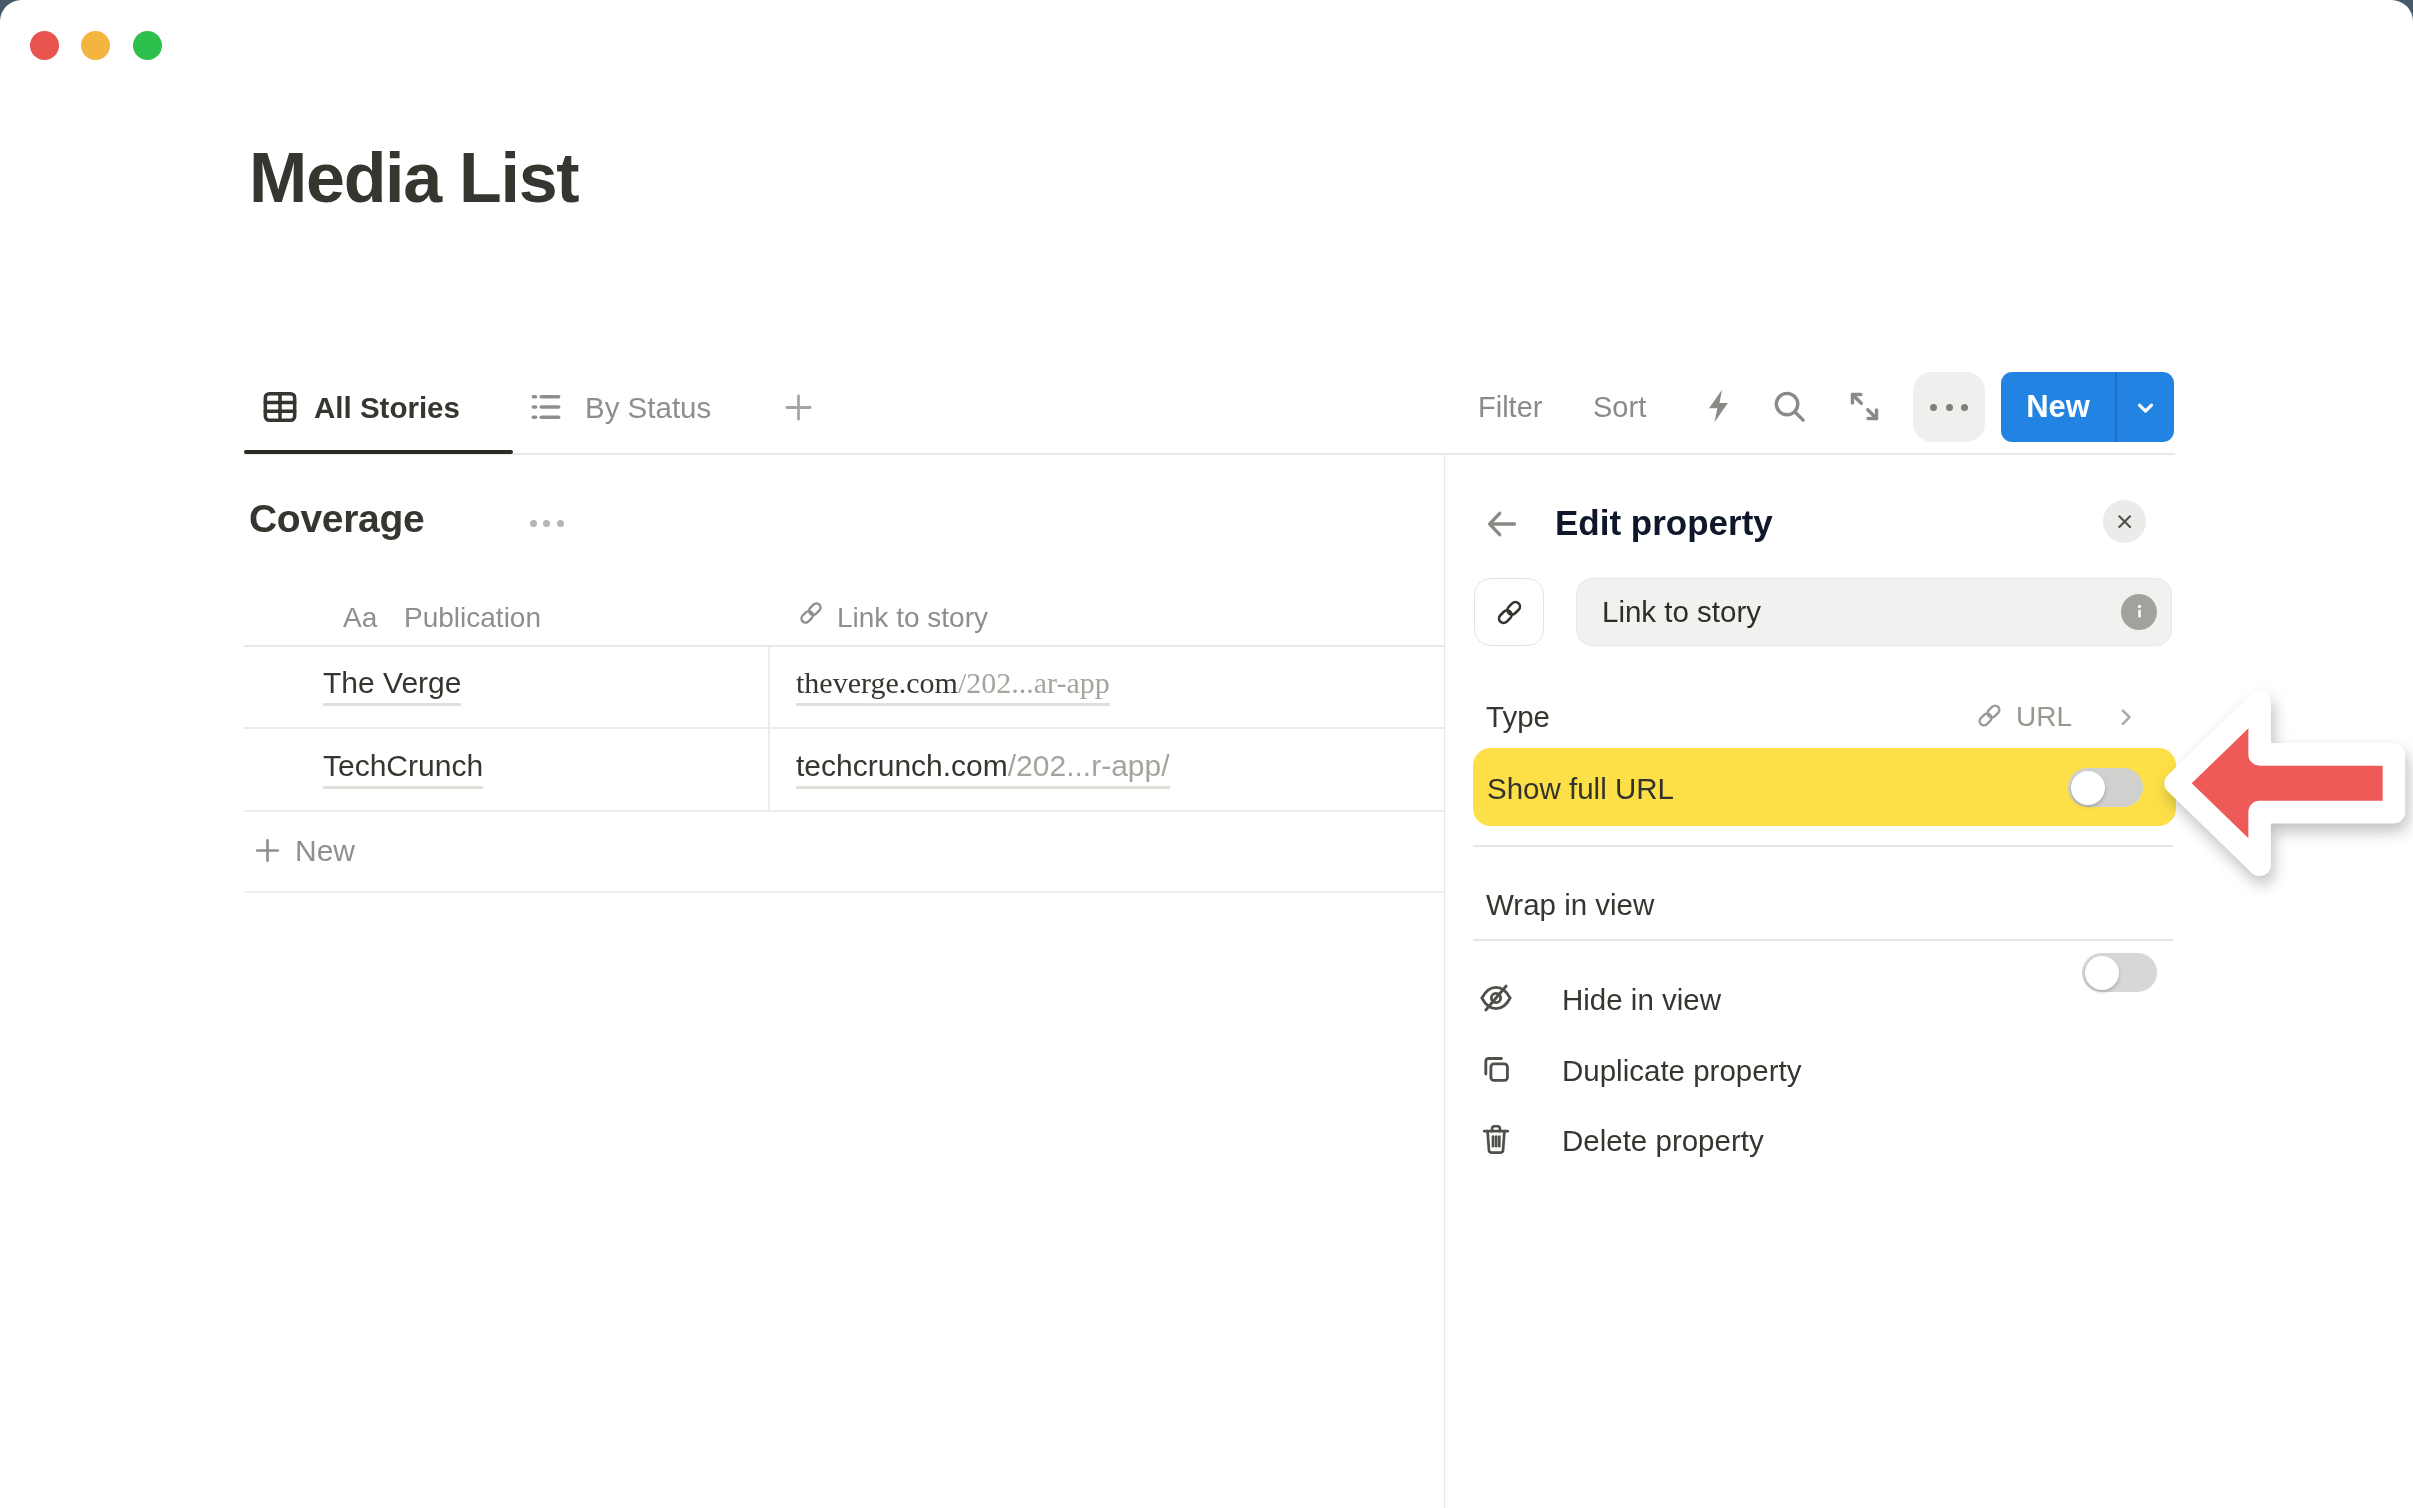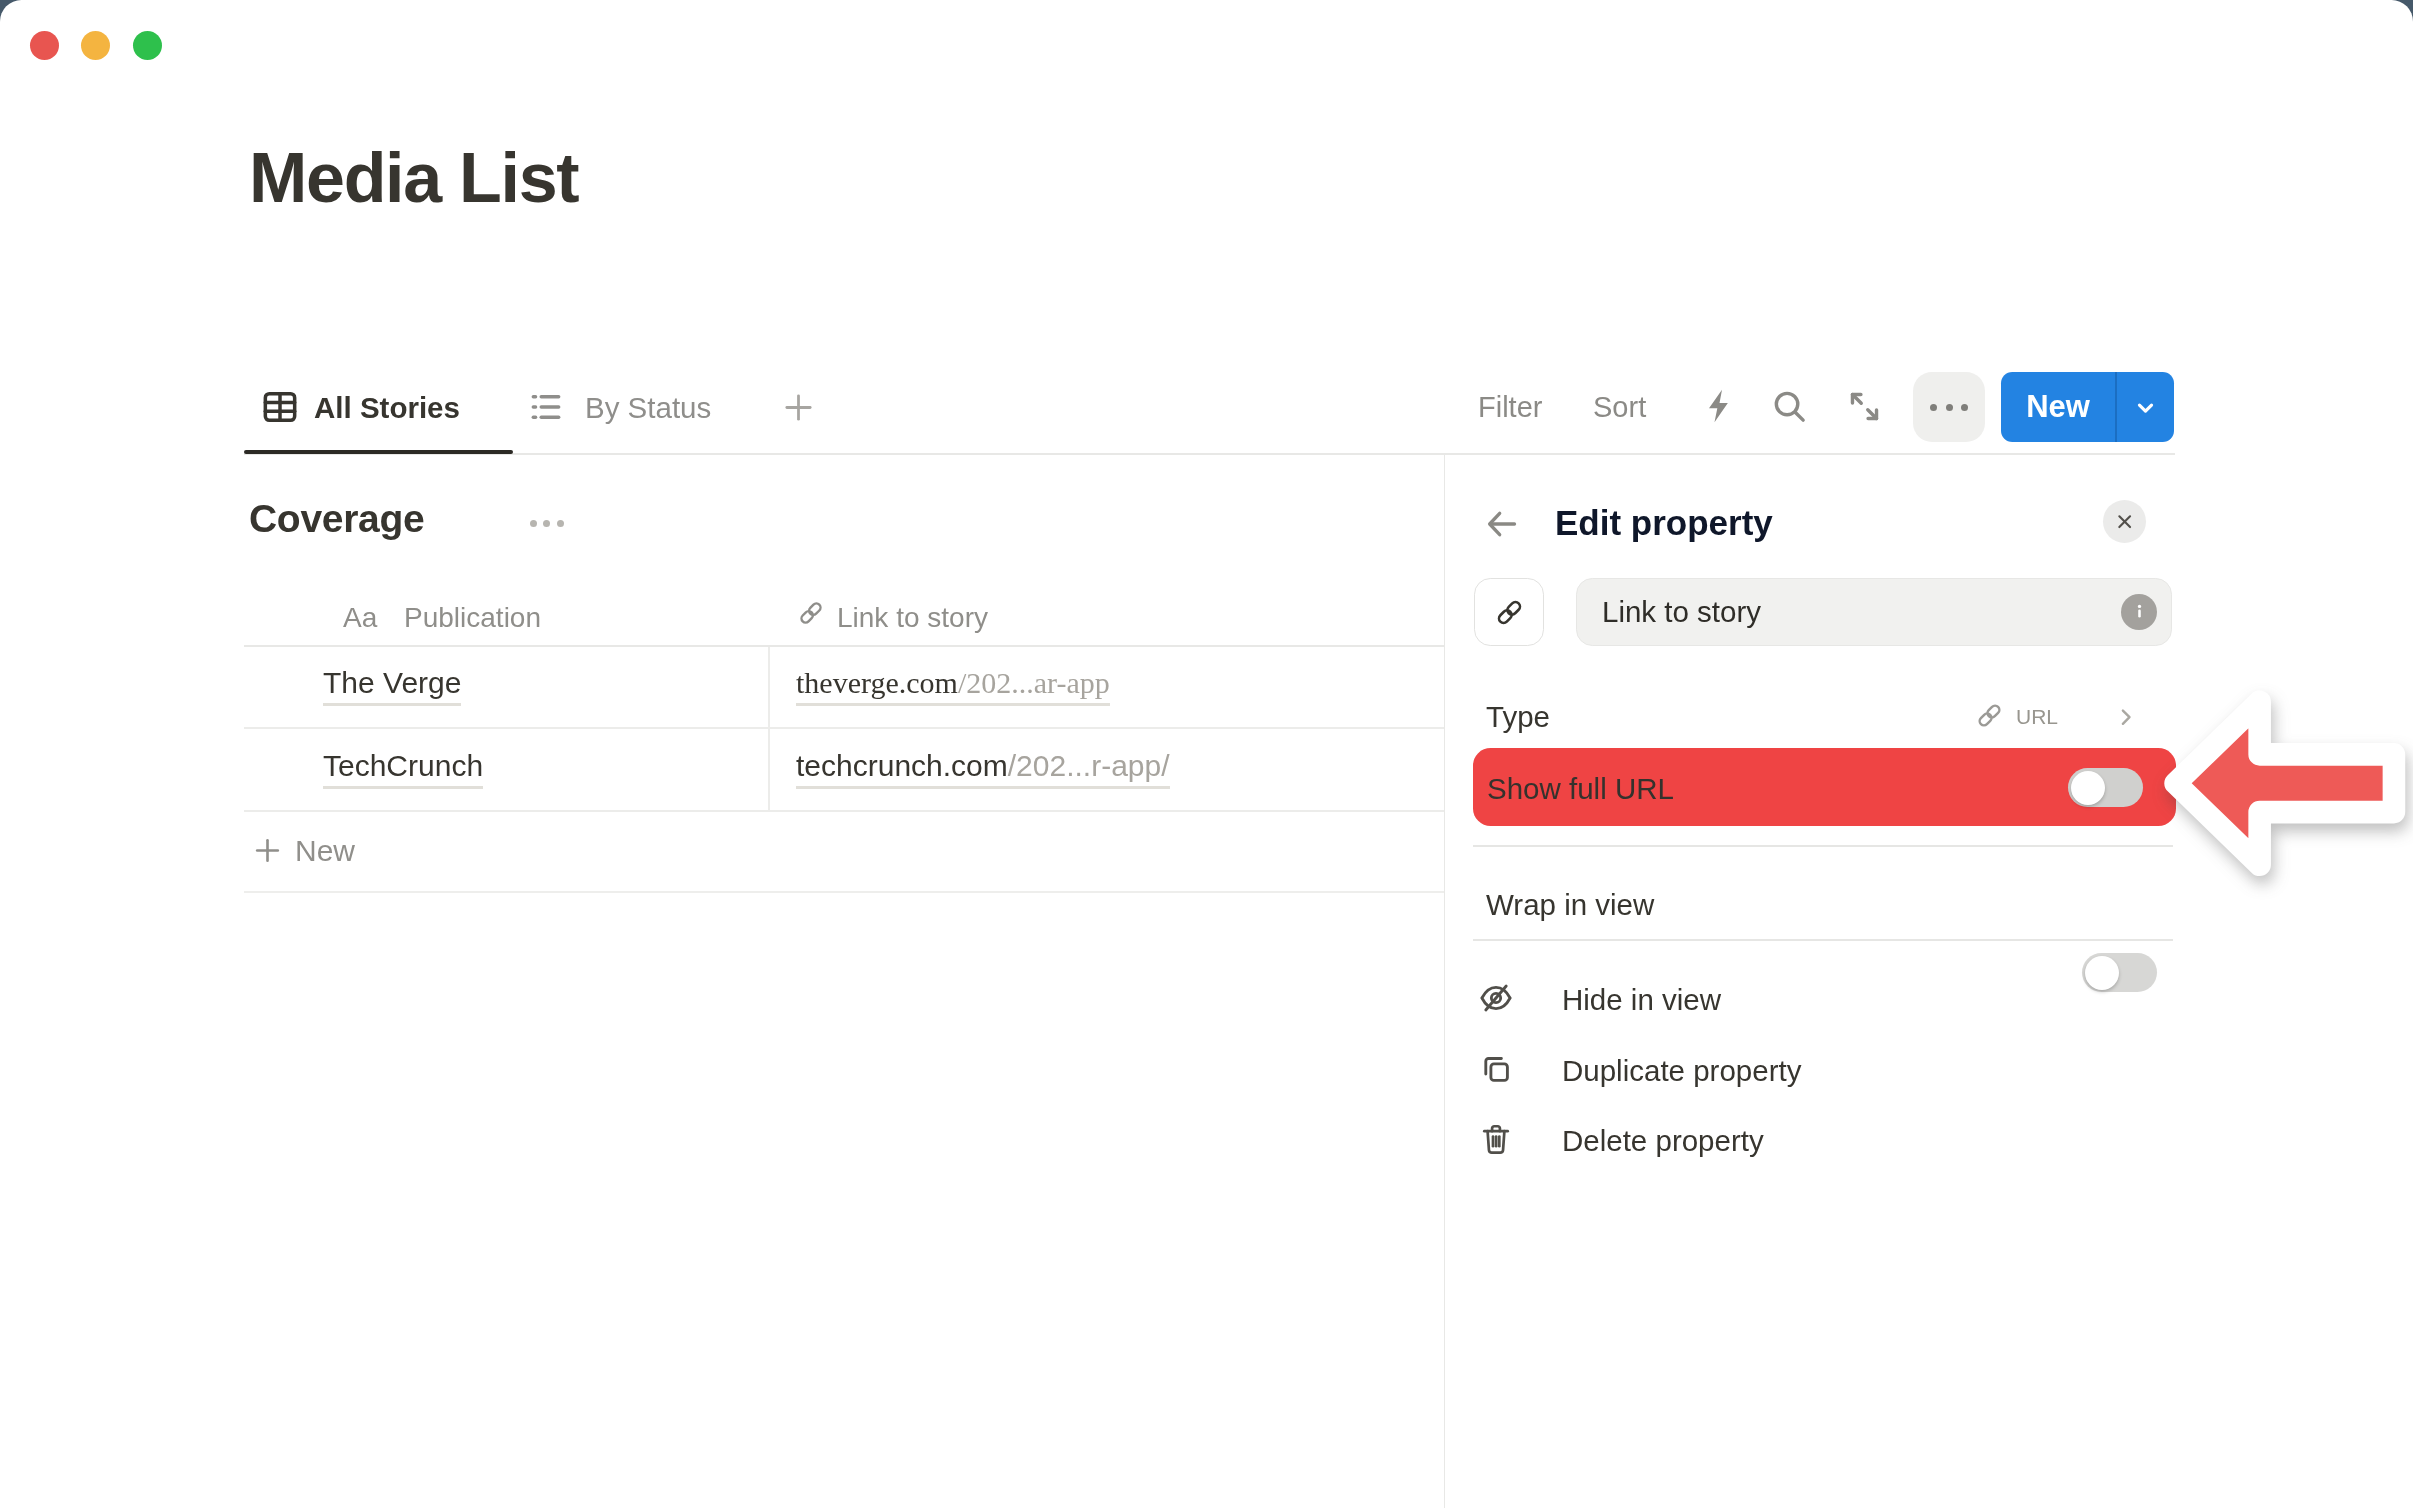--- a/index.html
+++ b/index.html
@@ -50,22 +50,22 @@
   .circle-btn{border-radius:50%;background:#ebebea;display:flex;align-items:center;justify-content:center;}
   .type-btn{width:70px;height:68px;border-radius:16.3px;border:1.9px solid #e2e2e0;background:#fff;
     box-sizing:border-box;display:flex;align-items:center;justify-content:center;}
   .name-input{width:596px;height:68px;border-radius:16.3px;background:#f1f1ef;border:1.3px solid #e7e7e5;
     box-sizing:border-box;display:flex;align-items:center;position:relative;}
   .name-input .val{font-size:29.5px;color:#2f2d28;padding-left:25px;}
   .info-badge{position:absolute;right:14px;top:14.5px;width:36px;height:36px;border-radius:50%;
     background:#a3a19d;display:flex;align-items:center;justify-content:center;}
   .prop-label{font-size:29.5px;font-weight:400;color:#37352f;line-height:35px;}
   .prop-label-med{font-size:29.5px;font-weight:500;color:#34322d;line-height:35px;}
-  .type-val{font-size:21px;color:#98968f;line-height:35px;}
-  .hl-row{background:#ef4444;border-radius:17.6px;}
+  .type-val{font-size:28px;color:#98968f;line-height:35px;}
+  .hl-row{background:#fde047;border-radius:17.6px;}
   .toggle{width:75px;height:39px;border-radius:19.5px;position:relative;}
   .toggle .knob{position:absolute;left:3.1px;top:2.5px;width:34px;height:34px;border-radius:50%;
     background:#fff;box-shadow:0 1.9px 3.8px rgba(0,0,0,0.22);}
   .pdiv{background:#e6e6e4;height:1.9px;}
   .menu-label{font-size:29.5px;color:#37352f;line-height:36px;}
   svg{display:block;}
 </style>
 </head>
 <body>
 

